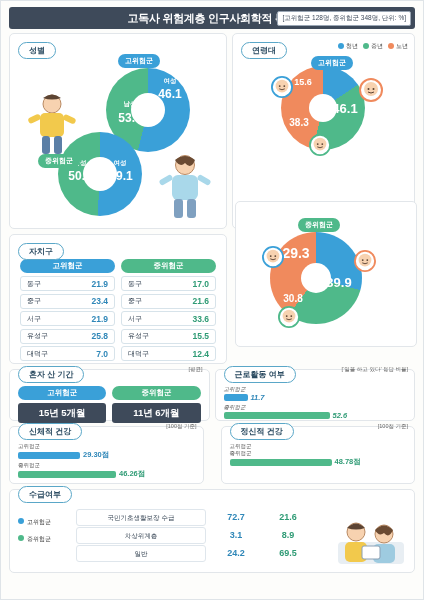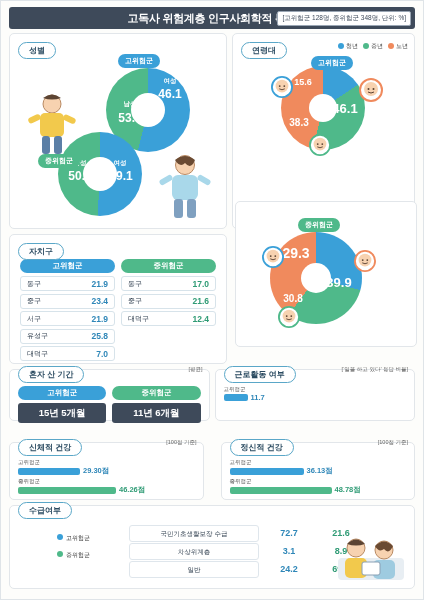--- a/index.html
+++ b/index.html
@@ -99,24 +99,24 @@
   .bigbox {
     display:flex; align-items:center; justify-content:center;
     border-radius:3px; color:#fff; font-size:9.5px; font-weight:bold;
     height:20px;
   }
   .barwrap { display:flex; align-items:center; gap:3px; margin-bottom:2px;}
   .bar { height:7px; border-radius:2px; }
   .blabel { font-size:5.5px; color:#555; width:32px; }
   .bval { font-size:7.5px; font-weight:bold; }
   
-  .health { display:flex; gap:17px; margin-top:21px; height:58px; }
+  .health { display:flex; gap:17px; margin-top:5px; height:58px; }
   
   .bottom { margin-top:5px; height:84px; position:relative; }
-  .btable { padding:18px 8px 4px 8px; display:flex; gap:20px;justify-content:center; }
+  .btable { padding:18px 8px 4px 8px; display:flex; gap:6px; }
   .bleg { width:52px; font-size:6px; color:#333; padding-top:10px;}
   .bleg div { margin-bottom:8px; }
   .bleg i { display:inline-block;width:6px;height:6px;border-radius:50%;margin-right:3px;}
   .bgrid { flex:1; }
   .bgrow { display:flex; align-items:center; height:18px; }
   .bgname {
     flex:1; font-size:6.5px; color:#2f3e4e; text-align:center;
     border:1px solid #dfe6ec; border-radius:3px; margin-right:4px; line-height:16px; height:17px;
   }
   .bgv1 { width:52px; text-align:center; font-size:9px; font-weight:bold; color:#2f87b8;}
@@ -305,20 +305,28 @@
         <div class="dhead" style="background:#4fb98a;">중위험군</div>
         <div class="drow">
             <span class="dname">동구</span>
             <span class="dval">17.0</span>
           </div>
         <div class="drow">
             <span class="dname">중구</span>
             <span class="dval">21.6</span>
           </div>
         <div class="drow">
+            <span class="dname">서구</span>
+            <span class="dval">33.6</span>
+          </div>
+        <div class="drow">
+            <span class="dname">유성구</span>
+            <span class="dval">15.5</span>
+          </div>
+        <div class="drow">
             <span class="dname">대덕구</span>
             <span class="dval">12.4</span>
           </div>
       </div>
     </div>
   </div>
 
   <div class="mid2">
     <div class="card mc">
       <div class="chiphold" style="top:-7px;">
@@ -335,26 +343,33 @@
           <div class="bigbox" style="background:#3e4a5a;">11년 6개월</div>
         </div>
       </div>
     </div>
 
     <div class="card mc">
       <div class="chiphold" style="top:-7px;">
         <span class="chip">근로활동 여부</span>
       </div>
       <span class="note" style="right:6px; top:-4px;">[‘일을 하고 있다’ 응답 비율]</span>
-      <div style="padding:16px 8px 4px 8px;">
+      <div style="padding:16px 8px 4px 8px;font-style:italic;">
         <div>
           <div class="blabel">고위험군</div>
           <div class="barwrap">
             <div class="bar" style="width:24px;background:#3aa0d8;"></div>
             <span class="bval" style="color:#2f87b8;">11.7</span>
+          </div>
+        </div>
+        <div>
+          <div class="blabel">중위험군</div>
+          <div class="barwrap">
+            <div class="bar" style="width:106px;background:#4fb98a;"></div>
+            <span class="bval" style="color:#2f9b75;">52.6</span>
           </div>
         </div>
       </div>
     </div>
   </div>
 
   <div class="health">
     <div class="card mc">
       <div class="chiphold" style="top:-7px;">
         <span class="chip">신체적 건강</span>
@@ -373,24 +388,20 @@
           </div>
       </div>
     </div>
     <div class="card mc">
       <div class="chiphold" style="top:-7px;">
         <span class="chip">정신적 건강</span>
       </div>
       <span class="note" style="right:6px; top:-4px;">[100점 기준]</span>
       <div style="padding:16px 8px 4px 8px;">
         <div class="blabel">고위험군</div>
-        <div class="barwrap">
-            <div class="bar" style="width:74px;background:#3aa0d8;"></div>
-          <span class="bval" style="color:#2f87b8;">36.13점</span>
-          </div>
         <div class="blabel">중위험군</div>
         <div class="barwrap">
             <div class="bar" style="width:102px;background:#4fb98a;"></div>
           <span class="bval" style="color:#2f9b75;">48.78점</span>
           </div>
       </div>
     </div>
   </div>
 
   <div class="card bottom">

